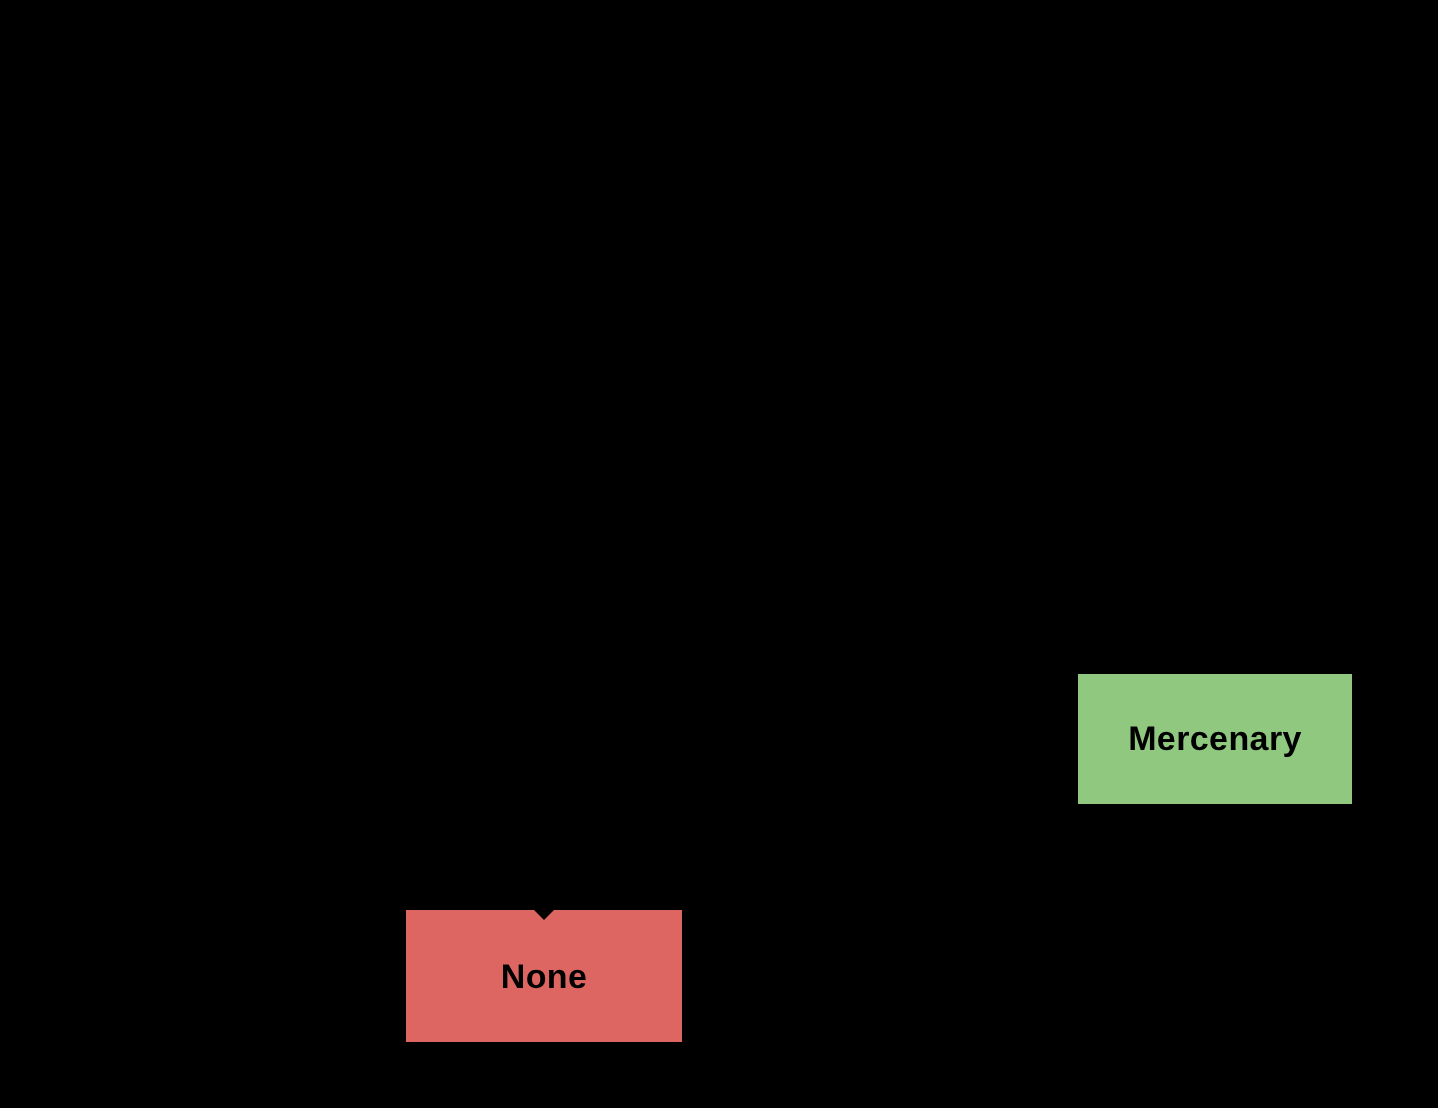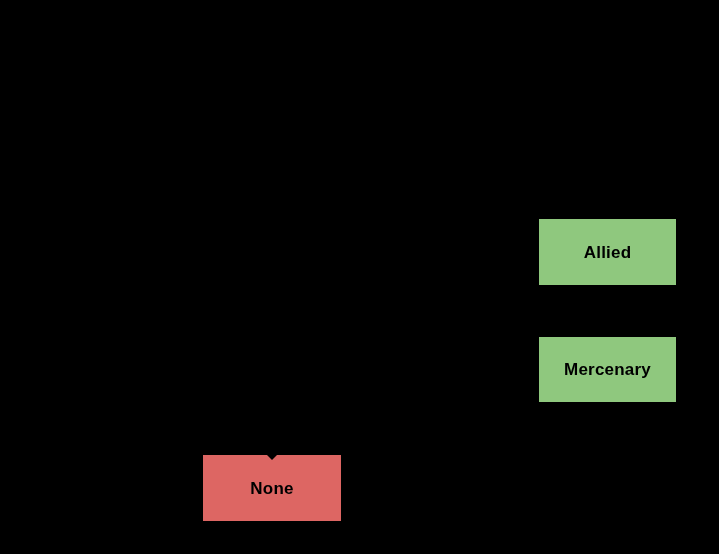--- a/index.html
+++ b/index.html
@@ -40,23 +40,20 @@
     border-left: 5px solid transparent;
     border-right: 5px solid transparent;
     border-top: 5px solid #000000;
   }
 </style>
 </head>
 <body>
 
 <div class="canvas" style="background: rgb(0, 0, 0);">
 
-  <div class="node" style="left: 539px; top: 219px; width: 137px; height: 66px; background: rgb(143, 200, 126); color: rgb(0, 0, 0);">
-    <span class="node-label">Allied</span>
-  </div>
 
   <div class="node" style="left: 203px; top: 455px; width: 138px; height: 66px; background: rgb(221, 102, 99); color: rgb(0, 0, 0);">
     <span class="arrowhead" style="border-top-color: rgb(0, 0, 0);"></span>
     <span class="node-label">None</span>
   </div>
 
   <div class="node" style="left: 539px; top: 337px; width: 137px; height: 65px; background: rgb(143, 200, 126); color: rgb(0, 0, 0);">
     <span class="node-label">Mercenary</span>
   </div>
 

